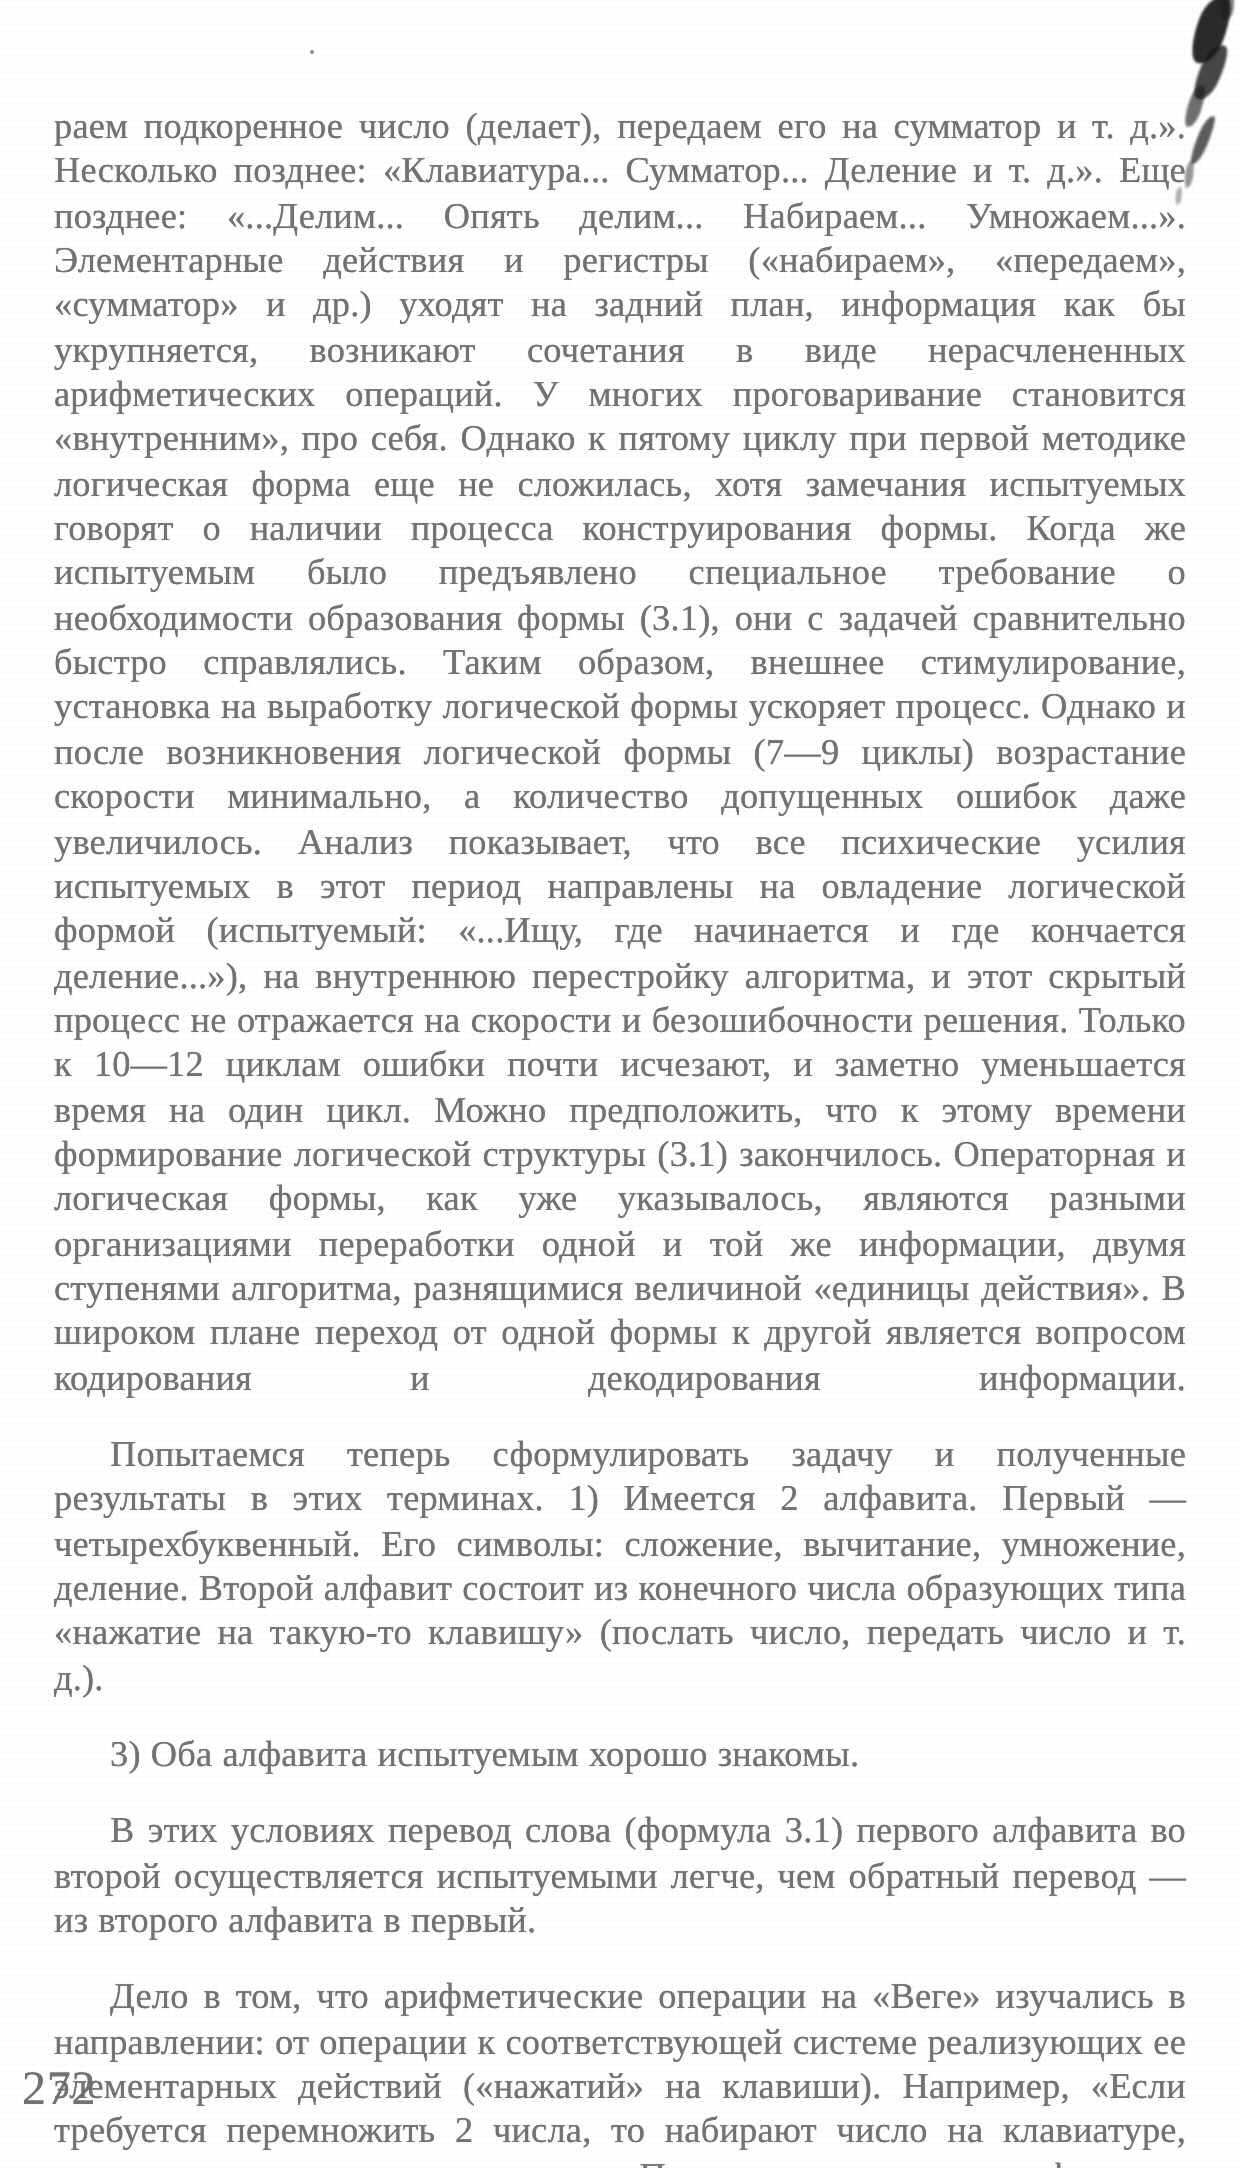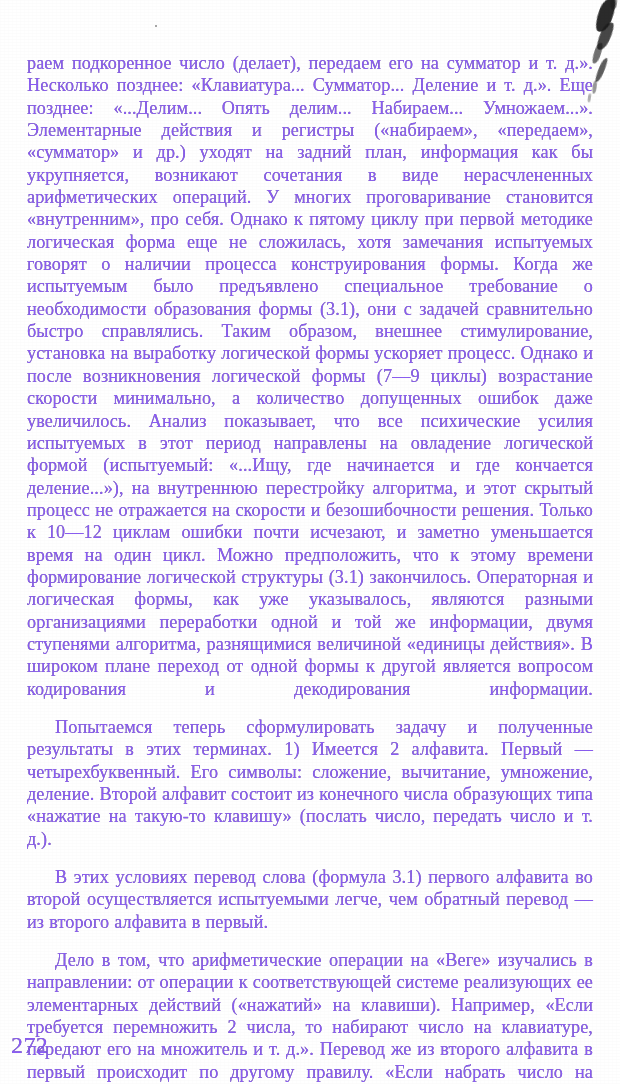--- a/index.html
+++ b/index.html
@@ -9,21 +9,21 @@
     background: #ffffff;
   }
 
   .page {
     position: relative;
     width: 620px;
     height: 1084px;
     background: #ffffff;
     overflow: hidden;
     font-family: "Liberation Serif", "DejaVu Serif", serif;
-    color: #8b5cf6;
+    color: #737373;
     
     box-sizing: border-box;
   }
 
   
   .scan-grain {
     position: absolute;
     inset: 0;
     pointer-events: none;
     opacity: 0.045;
@@ -125,20 +125,21 @@
     <span class="blob b4"></span>
     <span class="blob b5"></span>
     <span class="blob b6"></span>
   </div>
 
   <div class="speck"></div>
 
   <div class="body-text">
     <p class="para last-justify">раем подкоренное число (делает), передаем его на сумматор и т. д.». Несколько позднее: «Клавиатура... Сумматор... Деление и т. д.». Еще позднее: «...Делим... Опять делим... Набираем... Умножаем...». Элементарные действия и регистры («набираем», «передаем», «сумматор» и др.) уходят на задний план, информация как бы укрупняется, возникают сочетания в виде нерасчлененных арифметических операций. У многих проговаривание становится «внутренним», про себя. Однако к пятому циклу при первой методике логическая форма еще не сложилась, хотя замечания испытуемых говорят о наличии процесса конструирования формы. Когда же испытуемым было предъявлено специальное требование о необходимости образования формы (3.1), они с задачей сравнительно быстро справлялись. Таким образом, внешнее стимулирование, установка на выработку логической формы ускоряет процесс. Однако и после возникновения логической формы (7—9 циклы) возрастание скорости минимально, а количество допущенных ошибок даже увеличилось. Анализ показывает, что все психические усилия испытуемых в этот период направлены на овладение логической формой (испытуемый: «...Ищу, где начинается и где кончается деление...»), на внутреннюю перестройку алгоритма, и этот скрытый процесс не отражается на скорости и безошибочности решения. Только к 10—12 циклам ошибки почти исчезают, и заметно уменьшается время на один цикл. Можно предположить, что к этому времени формирование логической структуры (3.1) закончилось. Операторная и логическая формы, как уже указывалось, являются разными организациями переработки одной и той же информации, двумя ступенями алгоритма, разнящимися величиной «единицы действия». В широком плане переход от одной формы к другой является вопросом кодирования и декодирования информации.</p>
     <p class="para indent last-justify">Попытаемся теперь сформулировать задачу и полученные результаты в этих терминах. 1) Имеется 2 алфавита. Первый — четырехбуквенный. Его символы: сложение, вычитание, умножение, деление. Второй алфавит состоит из конечного числа образующих типа «нажатие на такую-то клавишу» (послать число, передать число и т. д.).</p>
+    <p class="para indent">3) Оба алфавита испытуемым хорошо знакомы.</p>
     <p class="para indent">В этих условиях перевод слова (формула 3.1) первого алфавита во второй осуществляется испытуемыми легче, чем обратный перевод — из второго алфавита в первый.</p>
     <p class="para indent last-justify">Дело в том, что арифметические операции на «Веге» изучались в направлении: от операции к соответствующей системе реализующих ее элементарных действий («нажатий» на клавиши). Например, «Если требуется перемножить 2 числа, то набирают число на клавиатуре, передают его на множитель и т. д.». Перевод же из второго алфавита в первый происходит по другому правилу. «Если набрать число на клавиатуре, передать его на множитель и т. д., то произойдет операция умножения». В первом случае актуализировались прямые связи, во втором — обратные. Как показал В. А. Крутецкий, вторая задача психологически не равносильна первой и, как правило, решается труднее [53]. Есть и другая причина. Развертывание слова первого алфавита происходит всегда одинаково: каж-</p>
   </div>
 
   <div class="folio">272</div>
 
   <div class="scan-grain"></div>
 </div>
 
 </body></html>

